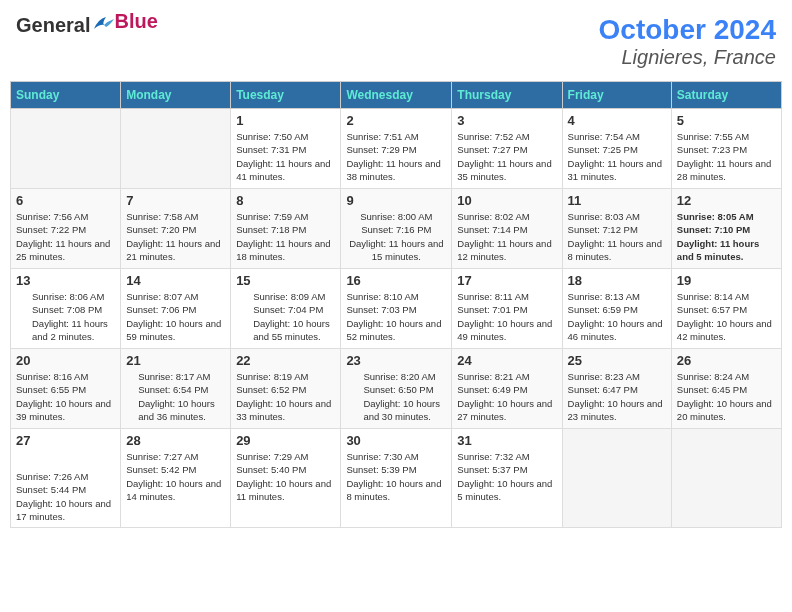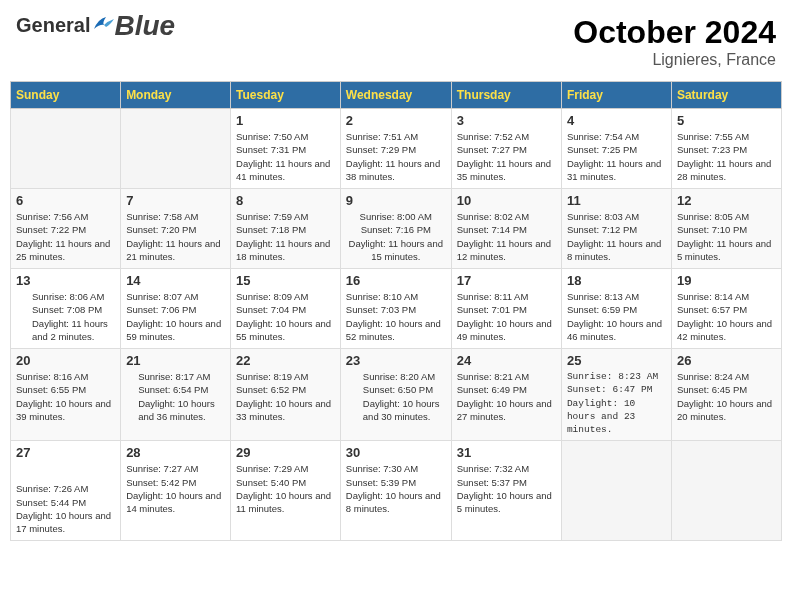--- a/index.html
+++ b/index.html
@@ -19,35 +19,36 @@
     }
     .logo {
       display: flex;
       flex-direction: row;
       align-items: flex-start;
     }
     .title-block {
       text-align: right;
     }
     .month-title {
-      font-size: 32px;
+      font-size: 28px;
       font-weight: bold;
-      color: #000000;
+      color: #3b82f6;
     }
     .location-title {
-      font-size: 16px;
+      font-size: 20px;
       color: #555;
+      font-style: italic;
     }
     .calendar {
       width: 100%;
       border-collapse: collapse;
     }
     .calendar th {
       background-color: #2e6da4;
-      color: #fde047;
+      color: #5eead4;
       font-size: 12px;
       font-weight: bold;
       padding: 6px 5px;
       text-align: left;
       border: 1px solid #ccc;
     }
     .calendar td {
       vertical-align: top;
       padding: 4px 5px;
       border: 1px solid #ddd;
@@ -80,21 +81,21 @@
 
 <div class="header">
   <div class="logo">
     <div style="display:flex;align-items:center;">
       <span style="font-size:20px;font-weight:bold;color:#333;">General</span>
       <svg width="22" height="18" viewBox="0 0 22 18" style="margin-left:2px;margin-top:-4px;">
         <path d="M2,14 Q6,4 14,2 Q10,8 12,10 Q8,9 2,14Z" fill="#1a6bb5"></path>
         <path d="M12,10 Q16,6 22,4 Q18,10 14,12 Q13,11 12,10Z" fill="#4a9fd4"></path>
       </svg>
     </div>
-    <span style="font-size:28px;font-weight:bold;color:#404040;margin-top:-4px;font-style:italic;">Blue</span>
+    <span style="font-size:20px;font-weight:bold;color:#be185d;margin-top:-4px;">Blue</span>
   </div>
   <div class="title-block">
     <div class="month-title">October 2024</div>
     <div class="location-title">Lignieres, France</div>
   </div>
 </div>
 
 <table class="calendar">
   <thead>
     <tr id="weekday-header">
@@ -174,41 +175,41 @@
 Daylight: 11 hours and 12 minutes.</div>
         </td>
         <td>
           <div class="day-number">11</div>
           <div class="day-info" style="white-space: pre-line;">Sunrise: 8:03 AM
 Sunset: 7:12 PM
 Daylight: 11 hours and 8 minutes.</div>
         </td>
         <td>
           <div class="day-number">12</div>
-          <div class="day-info" style="white-space: pre-line;">Sunrise: 8:05 AM
+          <div class="day-info" style="white-space: pre-line; font-weight: bold;">Sunrise: 8:05 AM
 Sunset: 7:10 PM
 Daylight: 11 hours and 5 minutes.</div>
         </td>
       </tr>
       <tr>
         <td>
           <div class="day-number">13</div>
           <div class="day-info" style="white-space: pre-line; margin-left: 16px;">Sunrise: 8:06 AM
 Sunset: 7:08 PM
 Daylight: 11 hours and 2 minutes.</div>
         </td>
         <td>
           <div class="day-number">14</div>
           <div class="day-info" style="white-space: pre-line;">Sunrise: 8:07 AM
 Sunset: 7:06 PM
 Daylight: 10 hours and 59 minutes.</div>
         </td>
         <td>
           <div class="day-number">15</div>
-          <div class="day-info" style="white-space: pre-line;">Sunrise: 8:09 AM
+          <div class="day-info" style="white-space: pre-line; margin-left: 17px;">Sunrise: 8:09 AM
 Sunset: 7:04 PM
 Daylight: 10 hours and 55 minutes.</div>
         </td>
         <td>
           <div class="day-number">16</div>
           <div class="day-info" style="white-space: pre-line;">Sunrise: 8:10 AM
 Sunset: 7:03 PM
 Daylight: 10 hours and 52 minutes.</div>
         </td>
         <td>
@@ -256,21 +257,21 @@
 Daylight: 10 hours and 30 minutes.</div>
         </td>
         <td>
           <div class="day-number">24</div>
           <div class="day-info" style="white-space: pre-line;">Sunrise: 8:21 AM
 Sunset: 6:49 PM
 Daylight: 10 hours and 27 minutes.</div>
         </td>
         <td>
           <div class="day-number">25</div>
-          <div class="day-info" style="white-space: pre-line; font-family: Liberation Mono, monospace;">Sunrise: 8:23 AM
+          <div class="day-info" style="white-space: pre-line;">Sunrise: 8:23 AM
 Sunset: 6:47 PM
 Daylight: 10 hours and 23 minutes.</div>
         </td>
         <td>
           <div class="day-number">26</div>
           <div class="day-info" style="white-space: pre-line;">Sunrise: 8:24 AM
 Sunset: 6:45 PM
 Daylight: 10 hours and 20 minutes.</div>
         </td>
       </tr>

